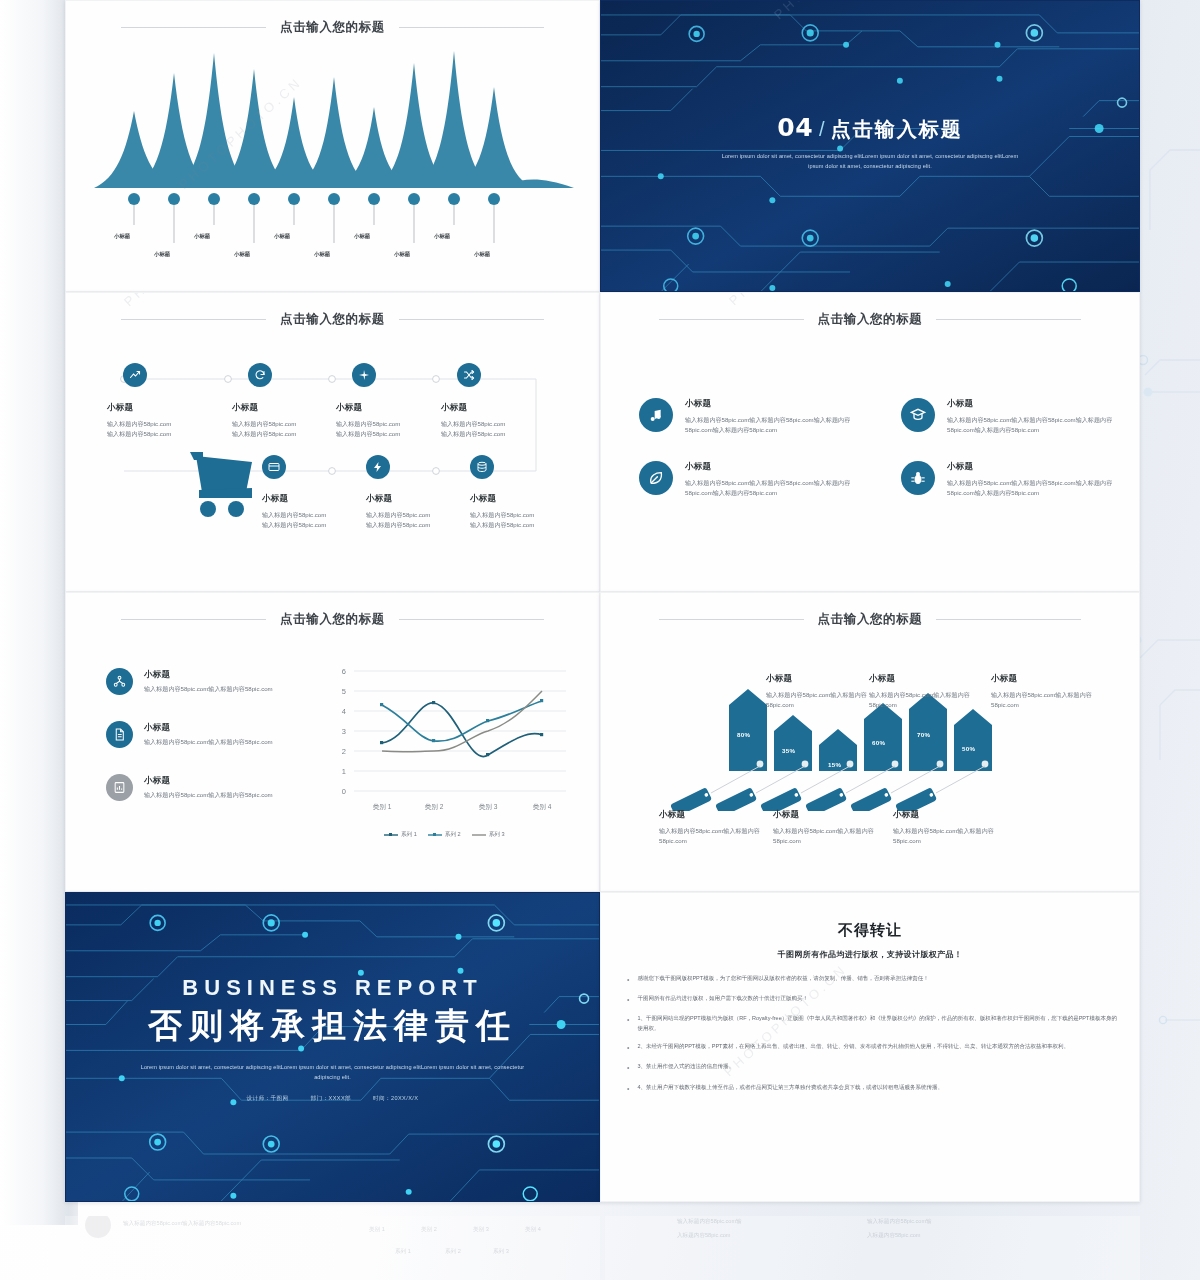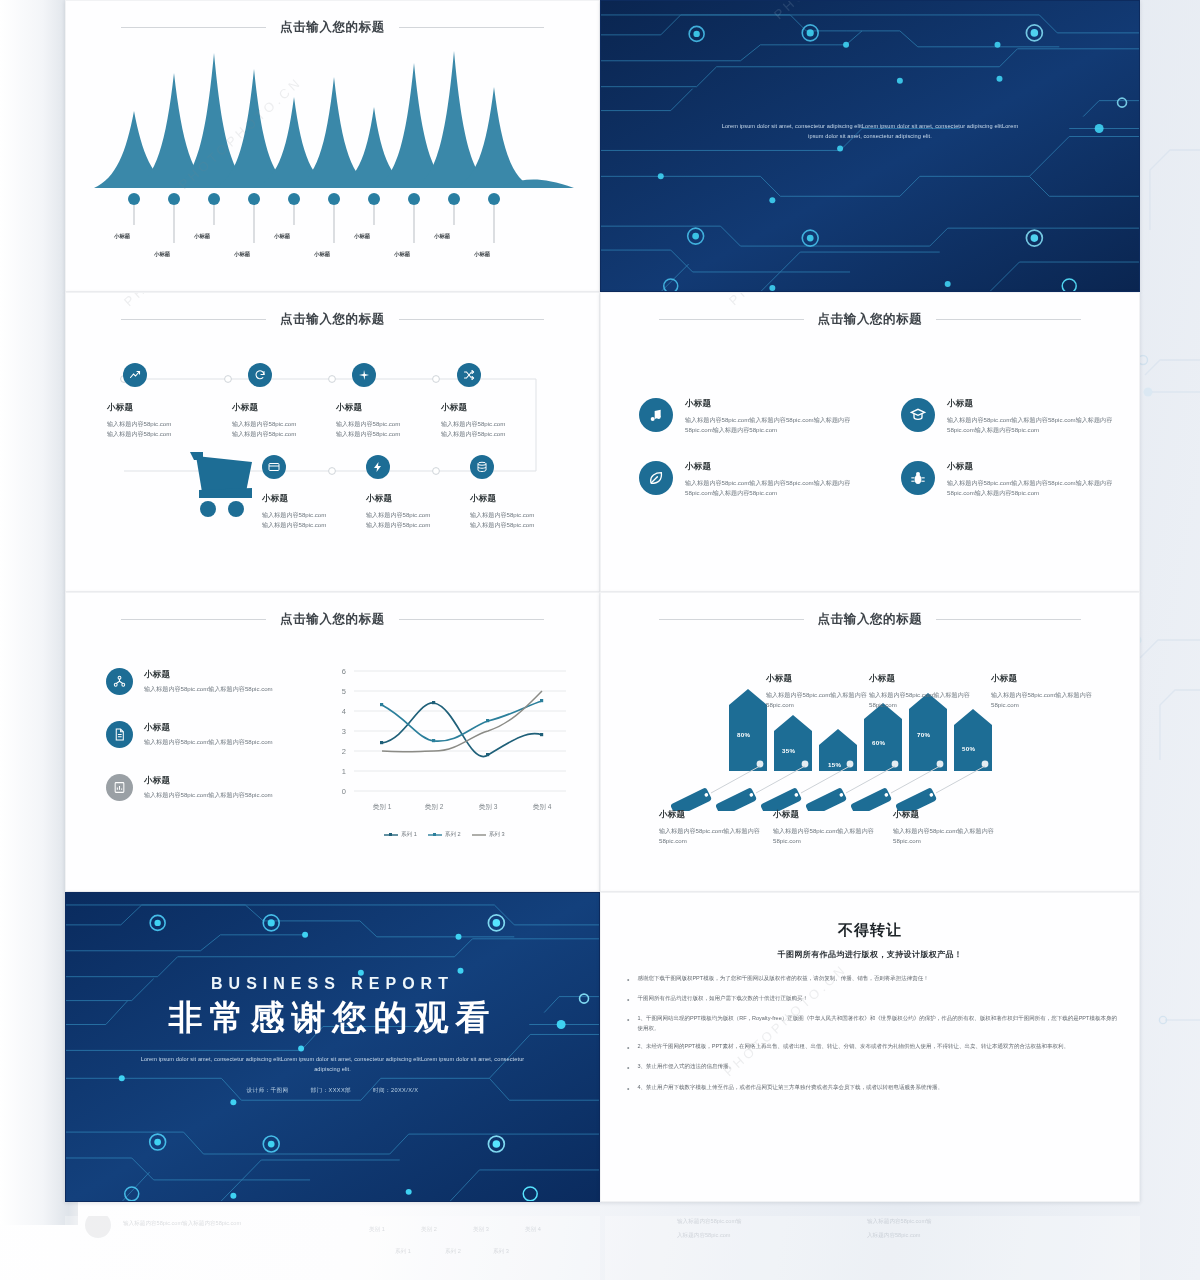--- a/index.html
+++ b/index.html
@@ -71,21 +71,21 @@
     font-family: "DejaVu Sans", sans-serif;
     font-size: 25px; font-weight: bold; color: #ffffff; letter-spacing: .5px;
   }
   .dk-h { font-size: 20px; font-weight: bold; color: #ffffff; letter-spacing: 2px; }
   .dk-slash { color: #9fd9ef; font-size: 20px; font-weight: 300; margin: 0 4px; }
   .dk-p {
     font-size: 5.6px; color: #c9dbec; line-height: 1.75; letter-spacing: .1px;
     width: 300px; margin: 9px auto 0; text-align: center;
   }
   .dk-eyebrow {
-    font-size: 16px; color:#eef6fb; letter-spacing: 6px; font-weight: bold;
+    font-size: 22px; color:#eef6fb; letter-spacing: 6px; font-weight: bold;
   }
   .dk-big {
     font-size: 34px; color: #ffffff; font-weight: bold; letter-spacing: 7px;
     margin-top: 2px;
   }
   .dk-meta { font-size: 5.6px; color: #bcd3e6; letter-spacing: .4px; margin-top: 12px; }
   .dk-meta span { margin: 0 10px; }
   
   .tag-pct {
     position: absolute; color: #fff; font-size: 6.2px; font-weight: bold;
@@ -256,20 +256,25 @@
           <circle cx="300" cy="80" r="3" fill="#3fd2f2"></circle>
           <circle cx="400" cy="78" r="3" fill="#3fd2f2"></circle>
           <circle cx="172" cy="200" r="3" fill="#3fd2f2"></circle>
           <circle cx="60" cy="176" r="3" fill="#3fd2f2"></circle>
           <circle cx="398" cy="44" r="3" fill="#3fd2f2"></circle>
           <circle cx="240" cy="148" r="3" fill="#3fd2f2"></circle>
         </g>
       </svg>
 
       <div class="dk-center" style="top:112px">
+        <div style="display:flex;align-items:baseline;justify-content:center;gap:2px">
+          <span class="dk-num">04</span>
+          <span class="dk-slash">/</span>
+          <span class="dk-h">点击输入标题</span>
+        </div>
         <div class="dk-p">Lorem ipsum dolor sit amet, consectetur adipiscing elitLorem ipsum dolor sit amet, consectetur adipiscing elitLorem ipsum dolor sit amet, consectetur adipiscing elit.</div>
       </div>
       <div class="wm" style="left:170px;top:10px">
         <div class="wm-t" style="color:#cfe4ef">PHOTOPHOTO.CN</div>
       </div>
     </section>
 
     <section class="slide light">
       <div class="sl-title-row">
         <div class="sl-rule"></div>
@@ -731,21 +736,21 @@
           <circle cx="396" cy="78" r="3" fill="#3fd2f2"></circle>
           <circle cx="168" cy="210" r="3" fill="#3fd2f2"></circle>
           <circle cx="56" cy="186" r="3" fill="#3fd2f2"></circle>
           <circle cx="394" cy="44" r="3" fill="#3fd2f2"></circle>
           <circle cx="236" cy="156" r="3" fill="#3fd2f2"></circle>
         </g>
       </svg>
 
       <div class="dk-center" style="top:82px">
         <div class="dk-eyebrow">BUSINESS  REPORT</div>
-        <div class="dk-big">非常感谢您的观看</div>
+        <div class="dk-big">否则将承担法律责任</div>
         <div class="dk-p" style="width:400px;margin-top:14px">Lorem ipsum dolor sit amet, consectetur adipiscing elitLorem ipsum dolor sit amet, consectetur adipiscing elitLorem ipsum dolor sit amet, consectetur adipiscing elit.</div>
         <div class="dk-meta">
           <span>设计师：千图网</span>
           <span>部门：XXXX部</span>
           <span>时间：20XX/X/X</span>
         </div>
       </div>
     </section>
 
     <section class="slide light">

